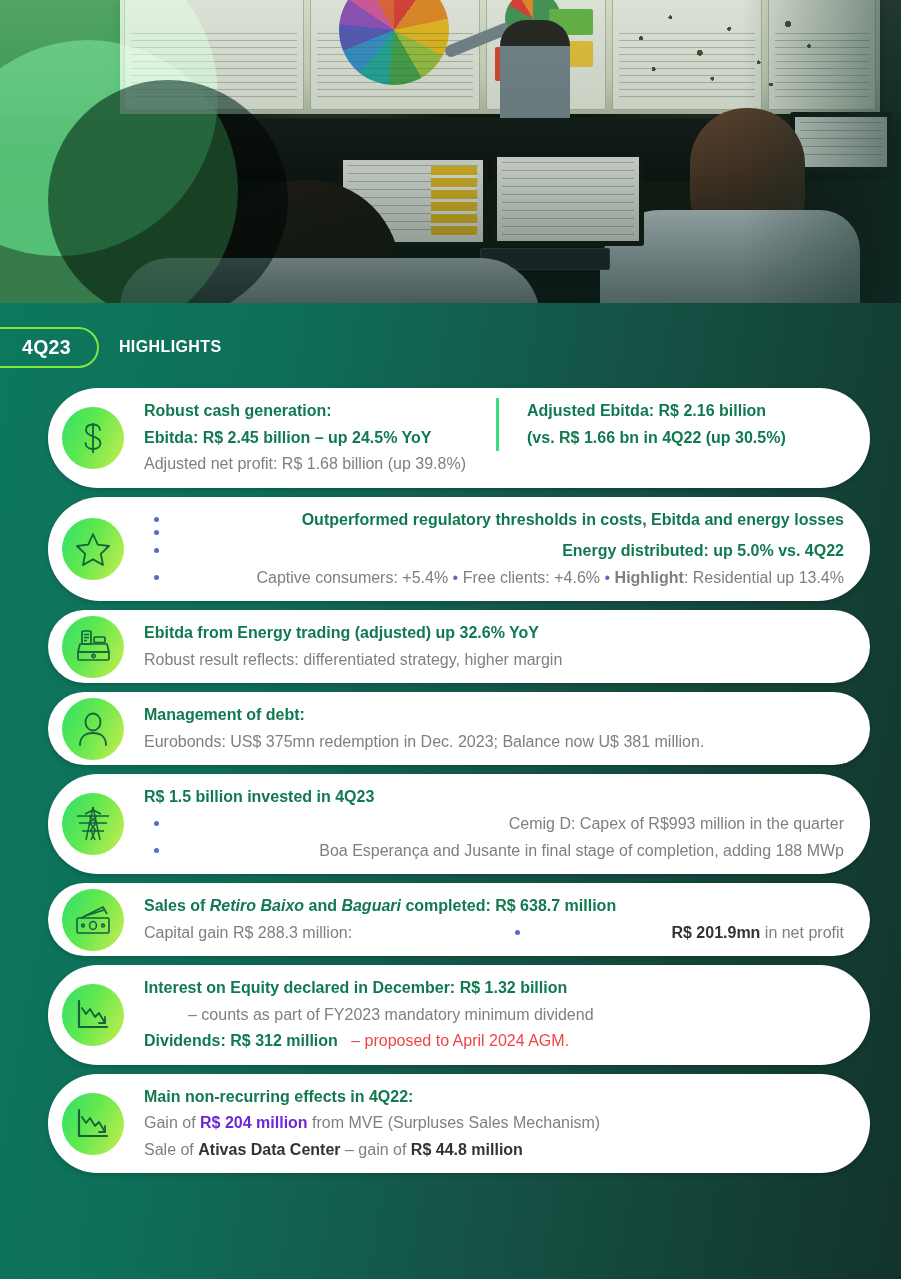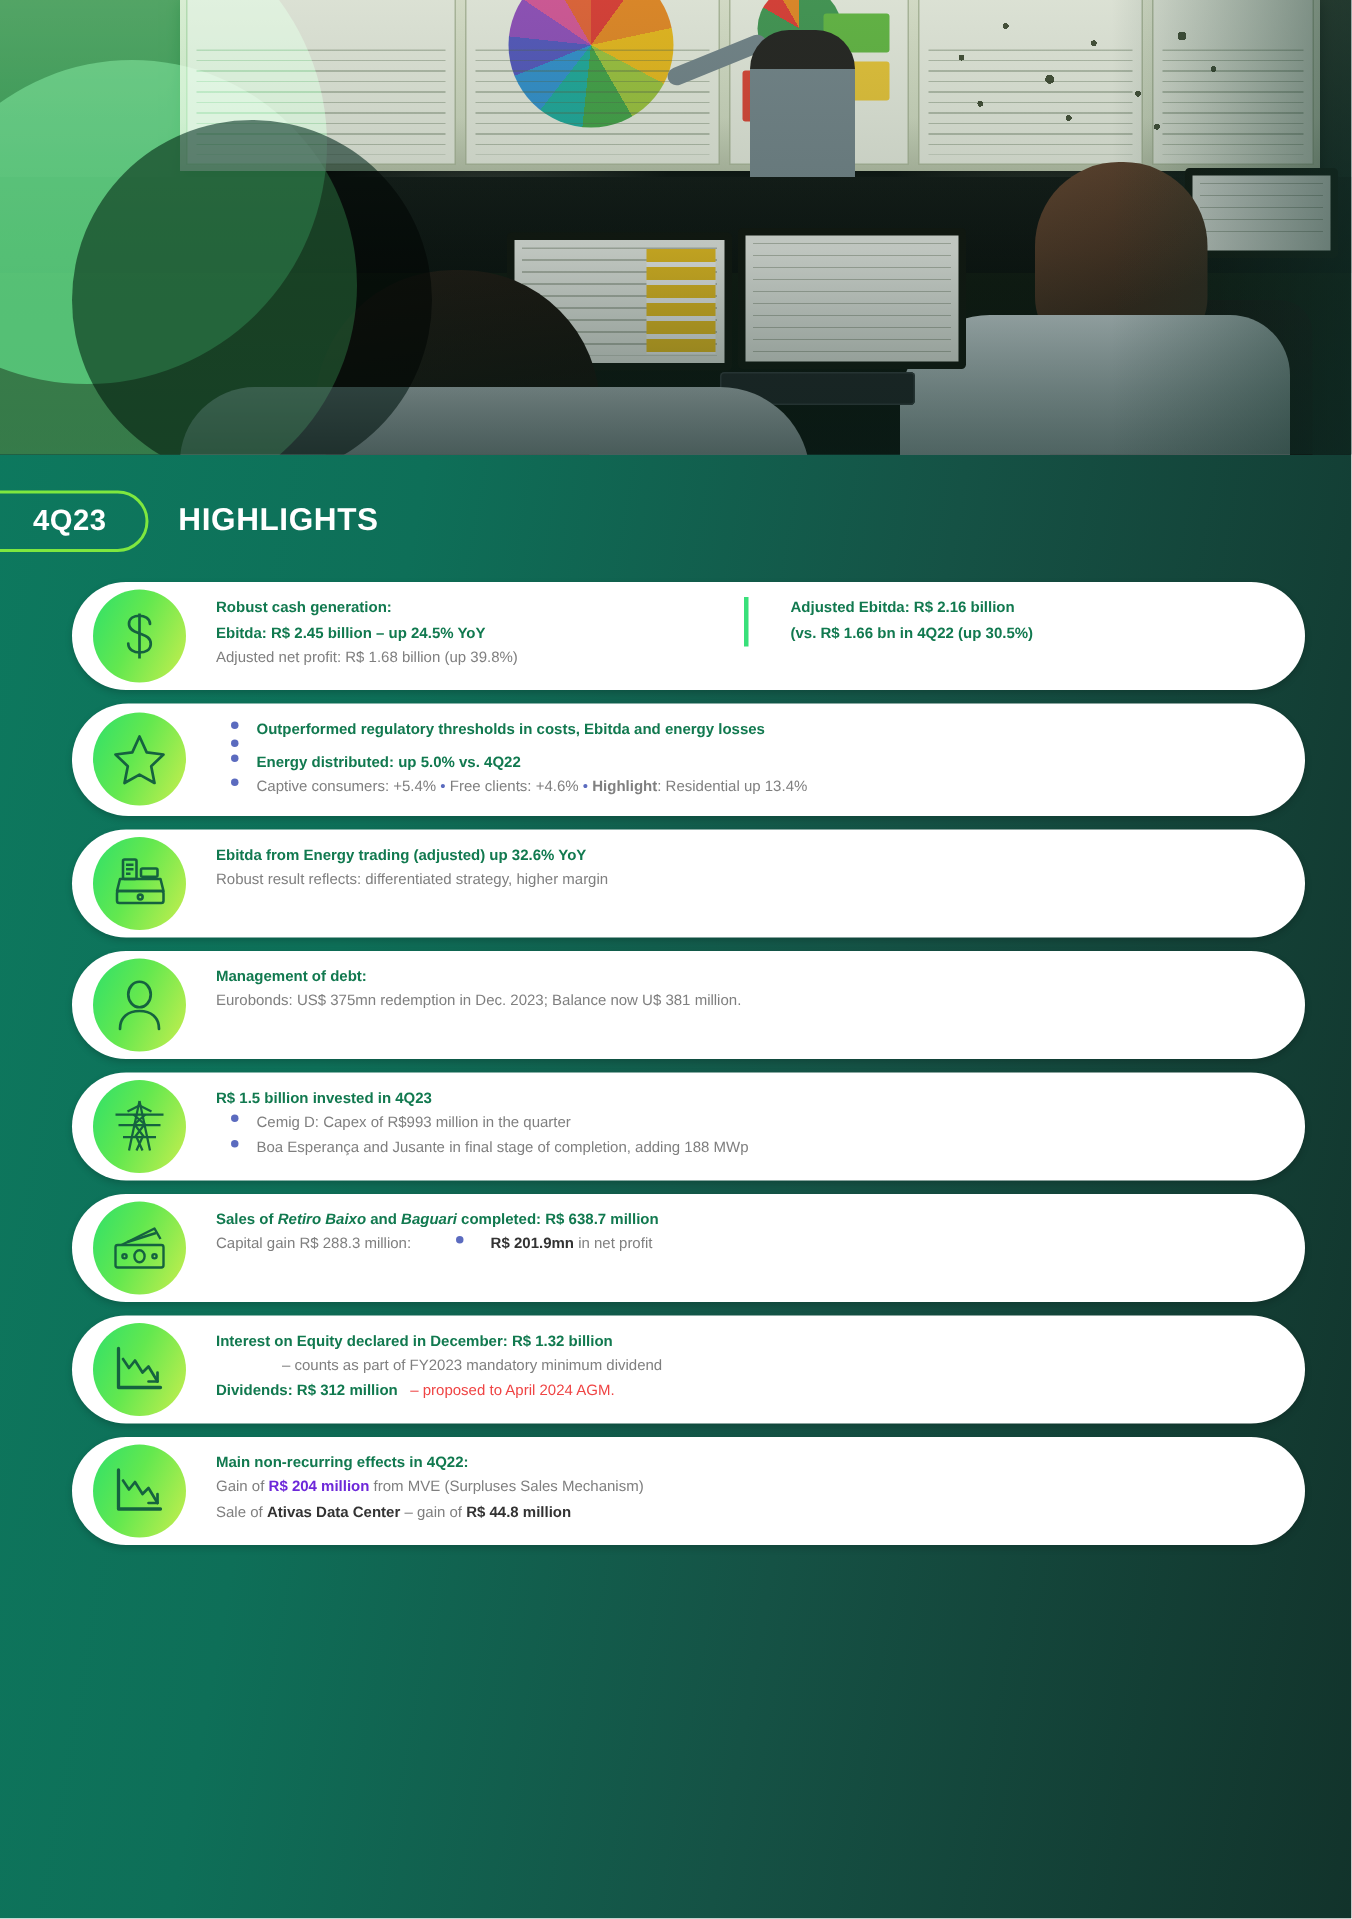--- a/index.html
+++ b/index.html
@@ -193,21 +193,21 @@
     padding: 7px 26px 7px 46px;
     border: 2.5px solid #7ee83f;
     border-radius: 24px;
     color: #ffffff;
     font-size: 19.5px;
     font-weight: bold;
     letter-spacing: .3px;
   }
   .page-title {
     color: #ffffff;
-    font-size: 21px;
+    font-size: 16px;
     font-weight: bold;
     letter-spacing: .4px;
     margin-left: 20px;
   }
 
   
   .cards {
     position: absolute;
     left: 48px;
     top: 388px;
@@ -232,37 +232,38 @@
     width: 62px; height: 62px;
     border-radius: 50%;
     background: linear-gradient(115deg, #2fe06a 0%, #63e84f 45%, #c9ee4e 100%);
     display: flex; align-items: center; justify-content: center;
   }
   .card-icon svg { display: block; }
   .card-body { width: 100%; }
 
   .ln {
     color: #7f7f7f;
-    font-size: 10px;
+    font-size: 16px;
     line-height: 1.66;
     white-space: nowrap;
   }
   .ln.head {
     color: #11794f;
     font-weight: bold;
   }
   .ln b { color: inherit; font-weight: bold; }
   .ln .gb { color: #11794f; font-weight: bold; }
   .ln .gray { color: #ef4444; font-weight: normal; }
   .ln i { font-style: italic; }
 
   .bullet-line {
     display: flex;
     align-items: baseline;
     gap: 12px;
+    justify-content: space-between;
   }
   .dot {
     flex: 0 0 auto;
     width: 5px; height: 5px;
     border-radius: 50%;
     background: #5b6bbf;
     transform: translateY(-3px);
     margin-left: 10px;
   }
   .dot.inline { margin-left: 0; }

